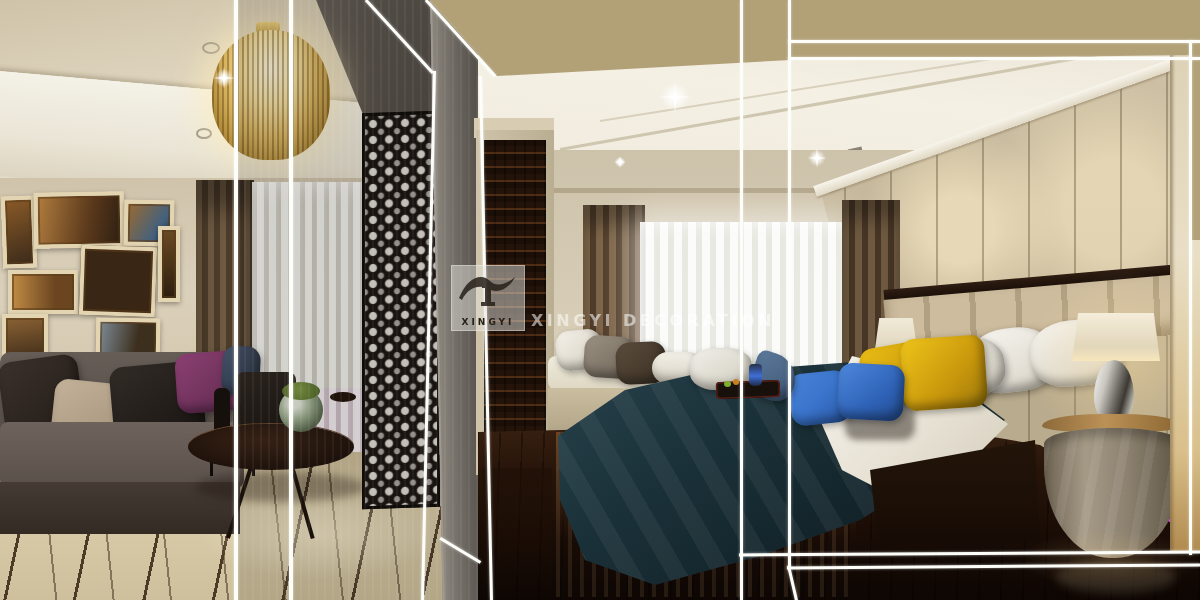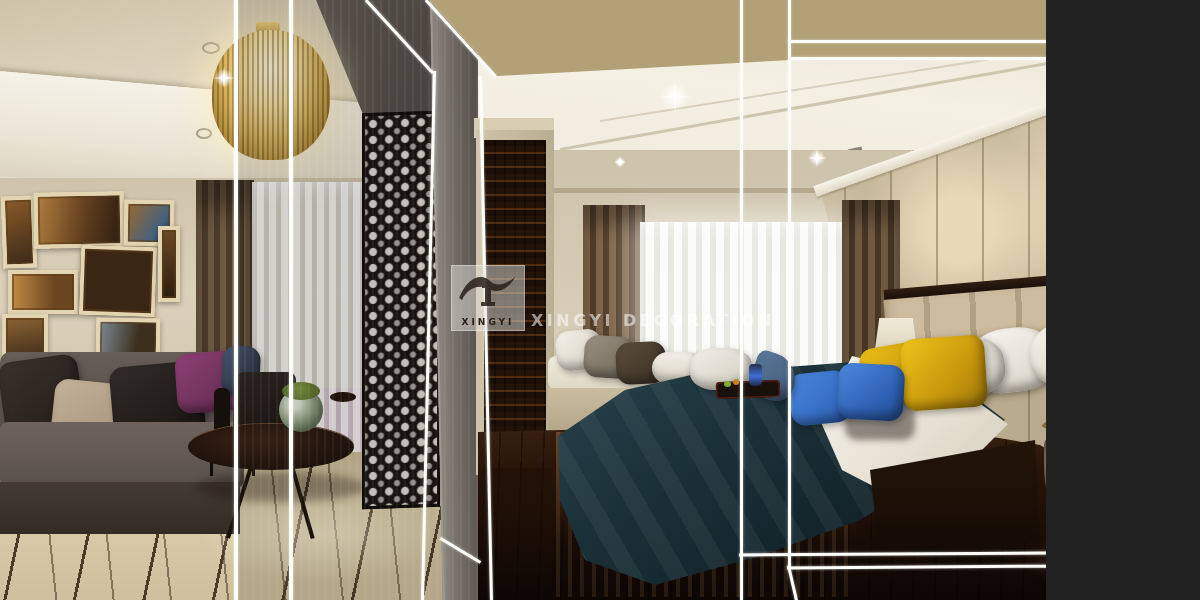--- a/index.html
+++ b/index.html
@@ -1,16 +1,16 @@
 <!DOCTYPE html>
 <html style="--tan-overlay: #b2a077; --overlay-line: #fdfdfa; --watermark-white: rgba(255,255,255,0.55); --living-ceiling: #d6cbb2; --cove-white: #f1eee3; --wall-beige: #d8cdb6; --curtain-brown: #6b5740; --sheer-white: #f4f5f1; --sofa-gray: #5d5450; --pillow-purple: #8c4073; --marble-floor: #d3c5a1; --floor-inlay: #463320; --lattice-dark: #181310; --column-gray: #7d7871; --cabinet-wood: #351d0e; --bed-ceiling: #f2eee2; --marble-wall: #c9bca0; --drape-brown: #6f5a41; --duvet-teal: #16272e; --sheet-white: #f1efe7; --pillow-yellow: #d8a90f; --pillow-blue: #3a74cc; --headboard-beige: #c6b493; --lamp-shade: #efe8d4; --nightstand-marble: #97896f; --wood-floor-dark: #1f1007; --door-frame-cream: #e3d7ba;"><head>
 <meta charset="utf-8">
 <style>
   html,body{margin:0;padding:0;background:#222;font-family:"DejaVu Sans","Liberation Sans",sans-serif;}
-  #stage{position:relative;width:1046px;height:600px;overflow:hidden;background:#d946ef;}
+  #stage{position:relative;width:1200px;height:600px;overflow:hidden;background:#d946ef;}
   .a{position:absolute;}
   .wline{position:absolute;background:var(--overlay-line,#fdfdfa);box-shadow:0 0 3px rgba(255,255,255,.55);}
   .sparkle{position:absolute;background:radial-gradient(circle,rgba(255,255,255,.95) 0 2px,rgba(255,255,255,0) 60%);}
   .sparkle::before,.sparkle::after{content:"";position:absolute;left:50%;top:50%;}
   .sparkle::before{width:100%;height:2px;transform:translate(-50%,-50%);background:linear-gradient(90deg,transparent,#fff 45%,#fff 55%,transparent);}
   .sparkle::after{width:2px;height:100%;transform:translate(-50%,-50%);background:linear-gradient(180deg,transparent,#fff 45%,#fff 55%,transparent);}
   .frame{position:absolute;border:4px solid #e3d5b2;box-shadow:0 2px 5px rgba(0,0,0,.35), inset 0 0 0 2px rgba(90,60,25,.6);}
   .pillow{position:absolute;border-radius:14px;box-shadow:inset -4px -6px 10px rgba(0,0,0,.35), 2px 3px 6px rgba(0,0,0,.3);}
   #wm-cn{font-weight:bold;color:var(--watermark-white,rgba(255,255,255,.55));font-size:50px;letter-spacing:10px;text-shadow:0 0 2px rgba(255,255,255,.25);white-space:nowrap;}
   #wm-en{font-weight:bold;color:var(--watermark-white,rgba(255,255,255,.58));font-size:16px;letter-spacing:3.5px;white-space:nowrap;text-align:center;}

